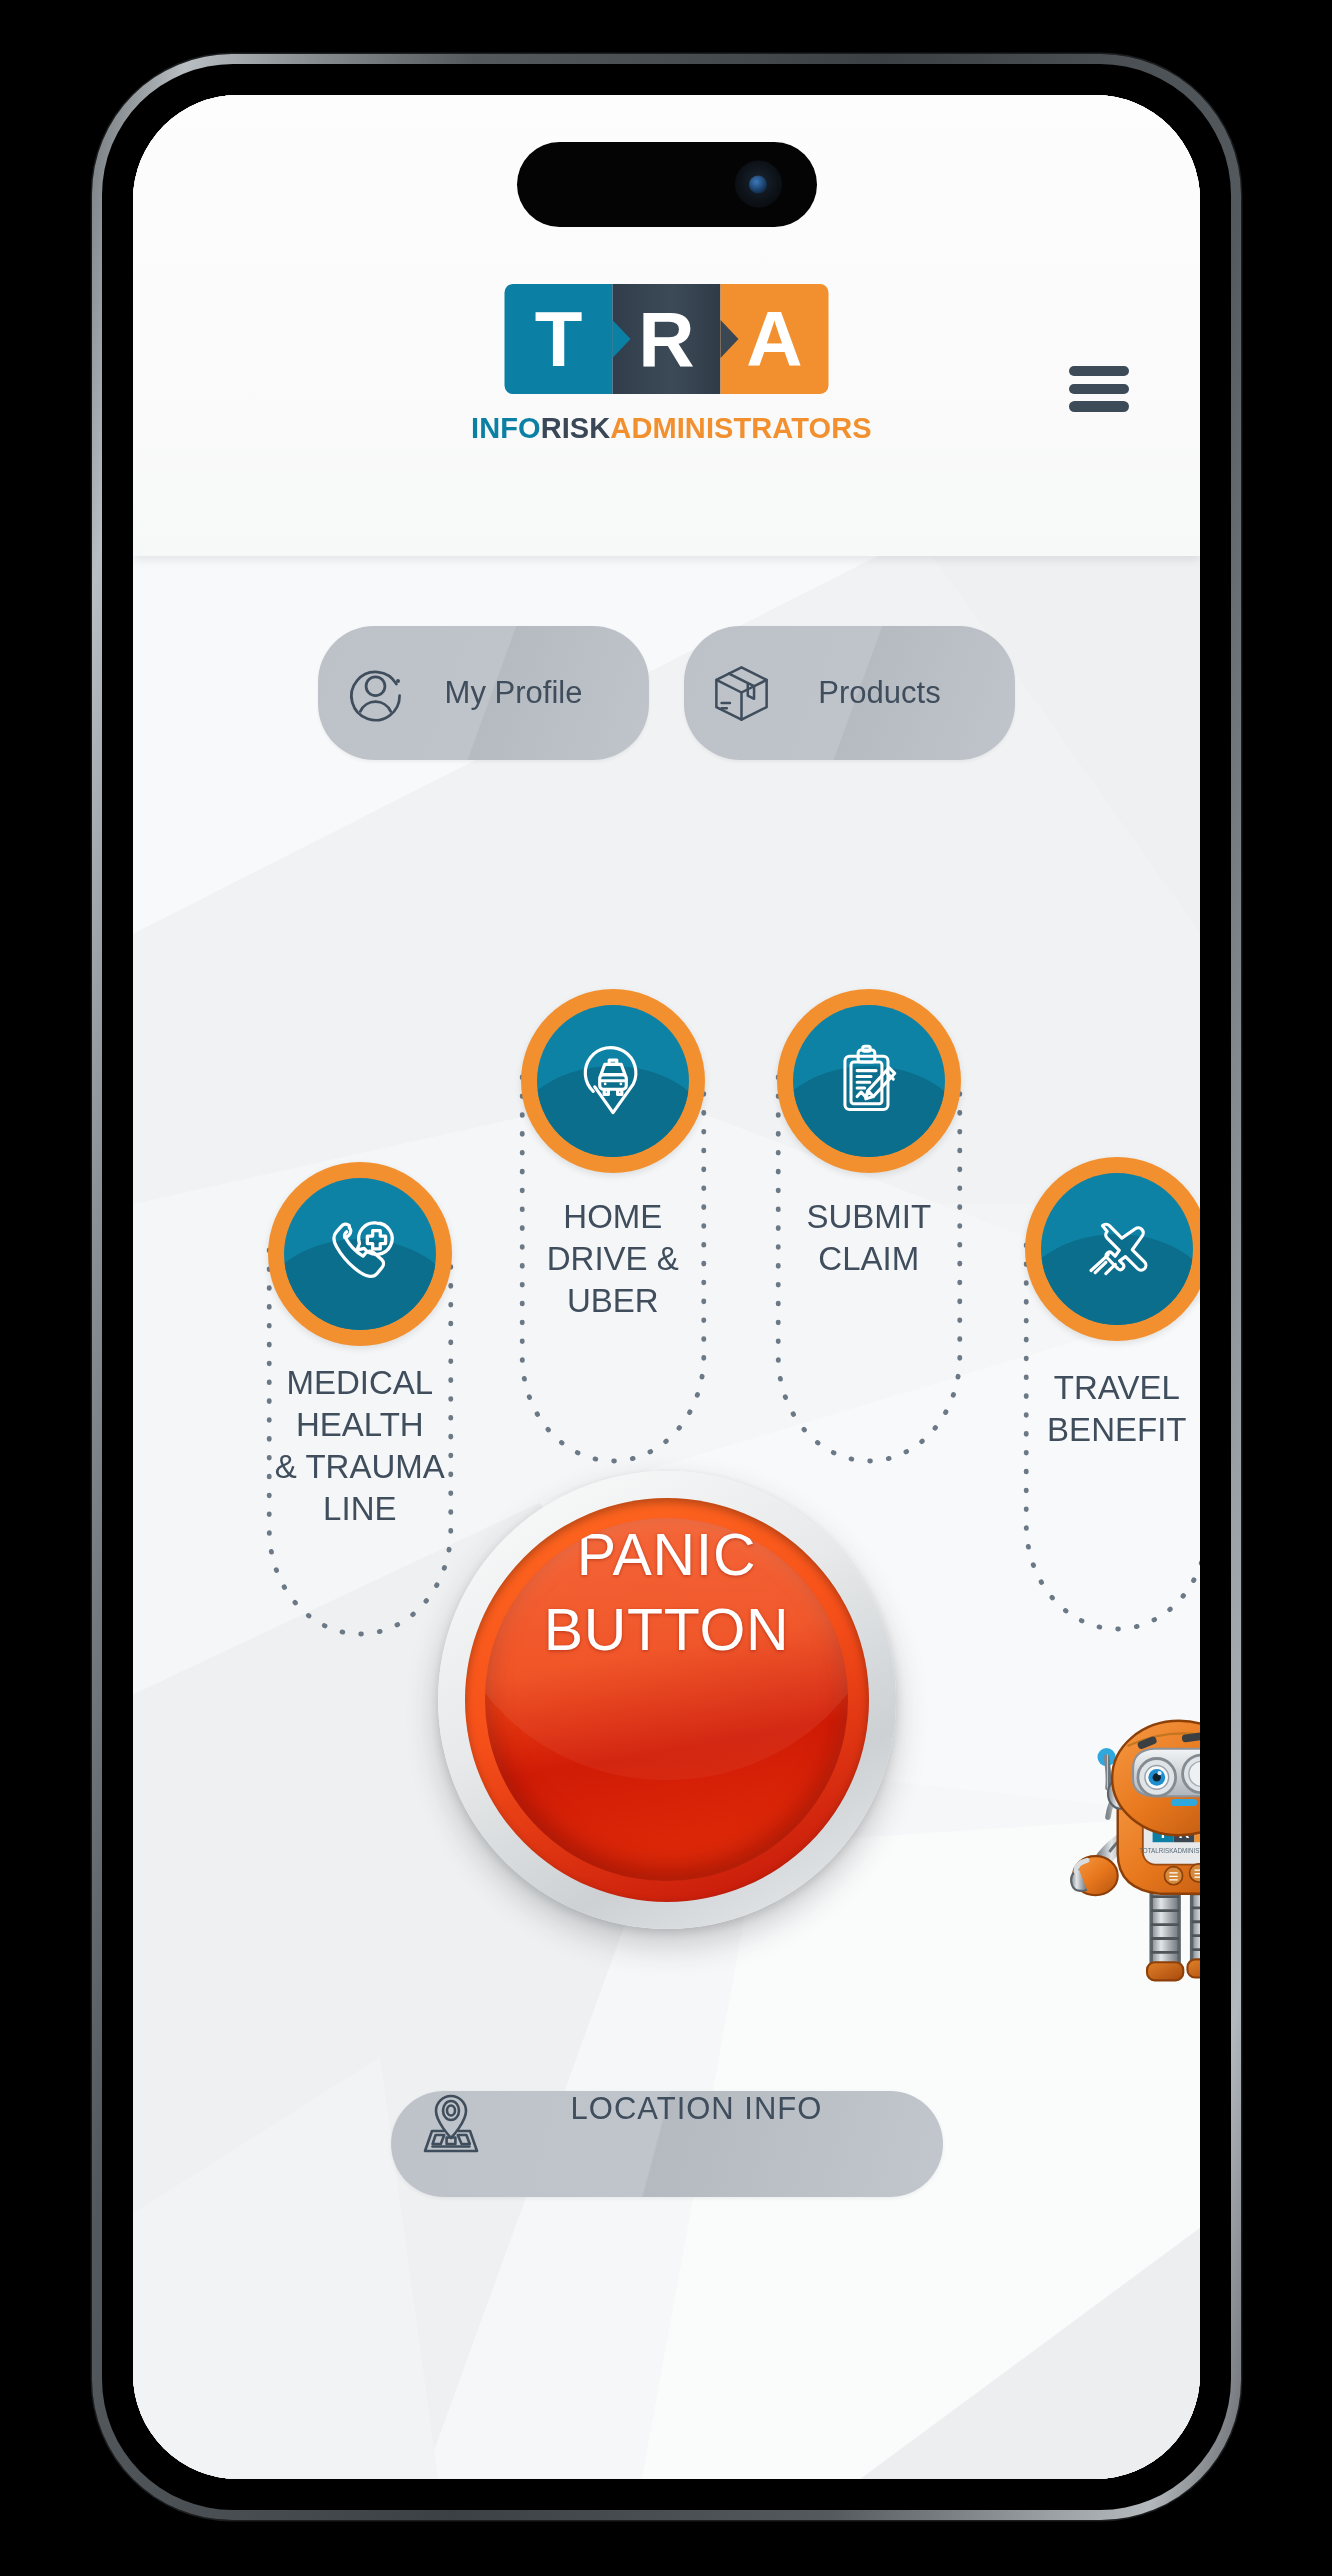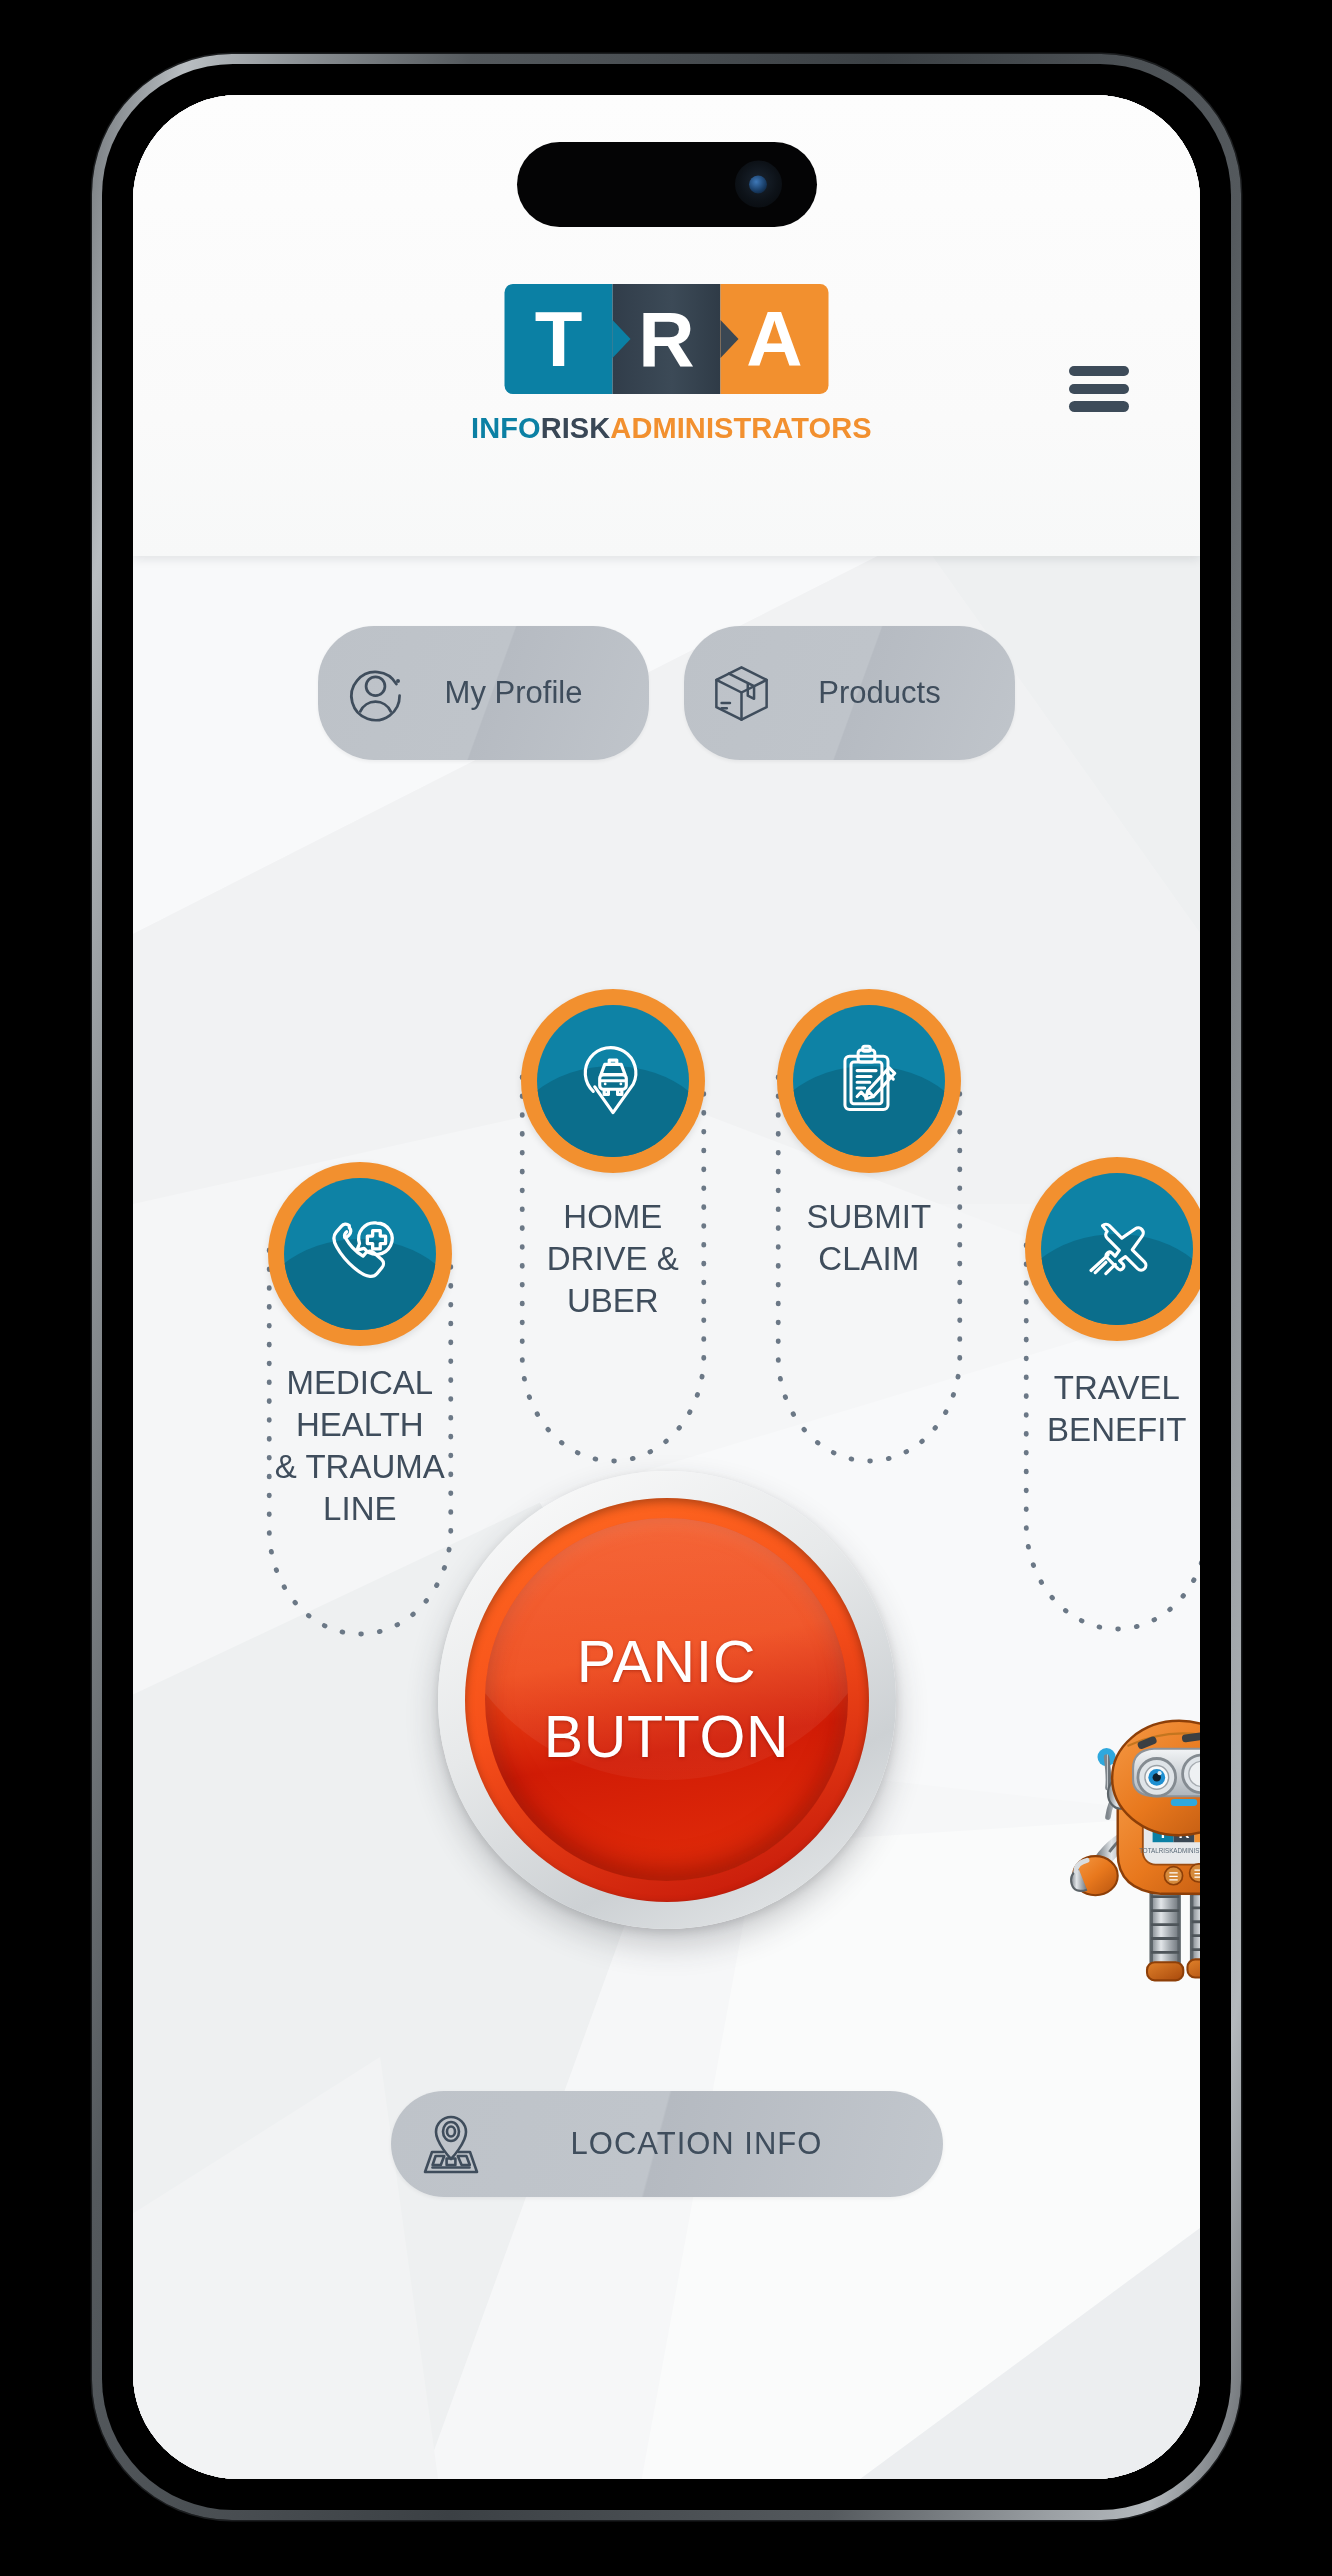--- a/index.html
+++ b/index.html
@@ -156,21 +156,21 @@
   .panic-ring{
     width:404px; height:404px; border-radius:50%;
     background:linear-gradient(160deg,#ff6a20 0%,#f6501a 45%,#c01208 100%);
     display:flex; align-items:center; justify-content:center;
     box-shadow:inset 0 3.5px 9.8px rgba(0,0,0,.30);
   }
   .panic-face{
     position:relative; width:363px; height:363px; border-radius:50%; overflow:hidden;
     background:linear-gradient(170deg,#f4501b 0%,#ef4716 38%,#d11c06 62%,#e52f0a 100%);
     box-shadow:inset 0 -11.2px 24px rgba(120,8,0,.55), inset 0 7px 18px rgba(255,160,110,.22);
-    display:flex; align-items:center; justify-content:center;
+    display:flex; justify-content:center;
   }
   .panic-gloss{
     position:absolute; left:-12%; top:-46%; width:124%; height:118%;
     border-radius:50%;
     background:linear-gradient(180deg,rgba(255,255,255,.19),rgba(255,255,255,.04));
     pointer-events:none;
   }
   .panic-text{
     position:relative; z-index:4; color:#fff; text-align:center;
     font-size:59px; line-height:1.26; font-weight:400; letter-spacing:0.7px;
@@ -180,21 +180,21 @@
 
   
   .robot{ position:absolute; left:901px; top:1556px; width:293px; height:335px; z-index:35; }
   .robot svg{ width:100%; height:100%; display:block; }
 
   
   .locbar{
     position:absolute; left:50%; transform:translateX(-50%); top:1996px;
     width:552px; height:106px; border-radius:56px;
     background:linear-gradient(105deg,#bec3c9 0%,#c0c5cb 48%,#b5bac1 48.4%,#c2c7cd 100%);
-    display:flex; align-items:center; padding:0 32px 0 28px; cursor:pointer; z-index:25;
+    display:flex; align-items:flex-start; padding:0 32px 0 28px; cursor:pointer; z-index:25;
     box-shadow:0 1.4px 4.2px rgba(0,0,0,.06);
   }
   .loc-ico{ width:64px; height:64px; flex:0 0 64px; }
   .loc-ico svg{ width:100%; height:100%; display:block; }
   .loc-label{ flex:1; text-align:center; color:#3f4d5c; font-size:31px; letter-spacing:1px;
               font-family:"Liberation Sans", sans-serif; }
 </style>
 </head>
 <body>
 

